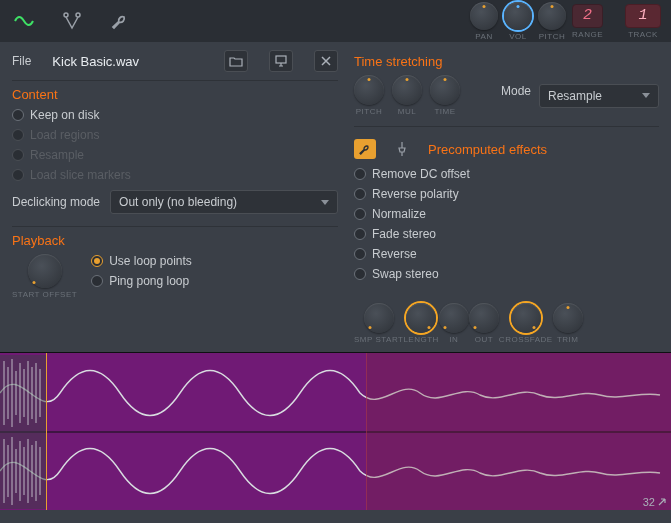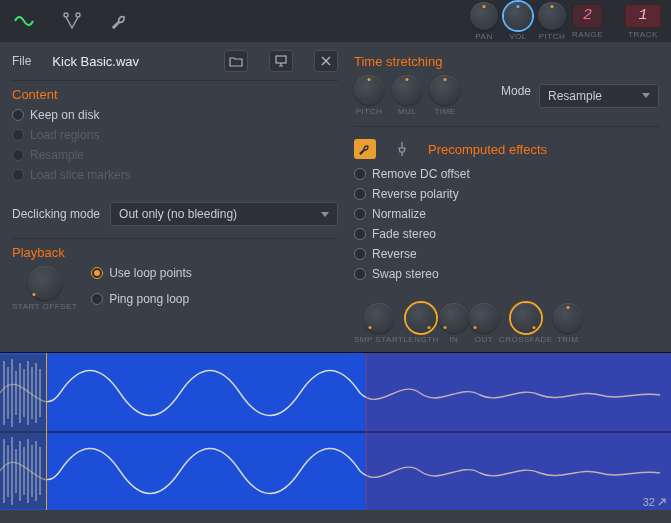--- a/index.html
+++ b/index.html
@@ -50,21 +50,21 @@
 .radio { width: 12px; height: 12px; border-radius: 50%; border: 1px solid #6a7078; background: #2a2e34; display: flex; align-items: center; justify-content: center; flex-shrink:0; }
 .radio.on::after { content: ''; width: 6px; height: 6px; border-radius: 50%; background: #aab0b8; }
 .radio.dim { border-color: #4a4e54; }
 .radio-item.dim { color: #5a5e64; }
 .dropdown { flex: 1; background: #2e3238; border: 1px solid #4a4e54; border-radius: 3px; padding: 4px 8px; display: flex; align-items: center; justify-content: space-between; cursor: pointer; font-size:12px; }
 .tri { width: 0; height: 0; border-left: 4px solid transparent; border-right: 4px solid transparent; border-top: 5px solid #8a9098; }
 .playback { display: flex; gap: 14px; align-items: flex-start; }
 .effects-bar { display: flex; align-items: center; gap: 20px; margin: 6px 0 8px; }
 .wrench-tag { width: 22px; height: 20px; background: #e8a030; border-radius: 3px; display: flex; align-items: center; justify-content: center; }
 .effects-knob-row { display:flex; margin-top:auto; padding-top:6px; }
-.wave-area { height: 158px; background: #1d4ed8; position: relative; border-top:1px solid #0e1012; }
+.wave-area { height: 158px; background: #701a75; position: relative; border-top:1px solid #0e1012; }
 .wave-left-marker { position:absolute; left:46px; top:0; bottom:0; width:1px; background:#e8a030; }
 .wave-right-overlay { position:absolute; right:0; top:0; bottom:0; width:305px; background:rgba(120,40,50,0.25); border-left:1px solid rgba(180,60,70,0.5); }
 .wave-svg { position:absolute; inset:0; }
 .wave-corner { position:absolute; bottom:2px; right:4px; color:#aab0b8; font-size:11px; display:flex; align-items:center; gap:2px; }
 .ts-knobs { display:flex; gap:8px; }
 .mode-row { display:flex; align-items:flex-start; gap:8px; flex:1; justify-content:flex-end; }
 </style>
 </head>
 <body>
 
@@ -154,38 +154,38 @@
       </div>
       <div class="radio-item dim">
         <div class="radio dim"></div>
           <span>Resample</span>
       </div>
       <div class="radio-item dim">
         <div class="radio dim"></div>
           <span>Load slice markers</span>
       </div>
     </div>
-    <div class="row" style="gap:10px; margin-top:20px;">
+    <div class="row" style="gap:10px; margin-top:8px;">
       <span>Declicking mode</span>
       <div class="dropdown">
         <span>Out only (no bleeding)</span>
         <div class="tri"></div>
       </div>
     </div>
     <hr class="sep" style="margin-top:12px;">
     <div class="section-head">Playback</div>
     <div class="playback">
       <div class="knob-box">
         <div class="knob s34">
             <div class="knob-tick" style="top:auto;bottom:4px;left:6px;"></div>
           </div>
         <div class="knob-label">START OFFSET</div>
       </div>
       <div style="flex:1;">
-        <div class="radio-item" style="margin-bottom:12px;">
+        <div class="radio-item" style="margin-bottom:6px;">
           <div class="radio on" style="border-color:#e8a030;">
               <style>.radio.on::after{background:#e8a030}</style>
             </div>
           <span>Use loop points</span>
         </div>
         <div class="radio-item">
           <div class="radio"></div>
             <span>Ping pong loop</span>
         </div>
       </div>

